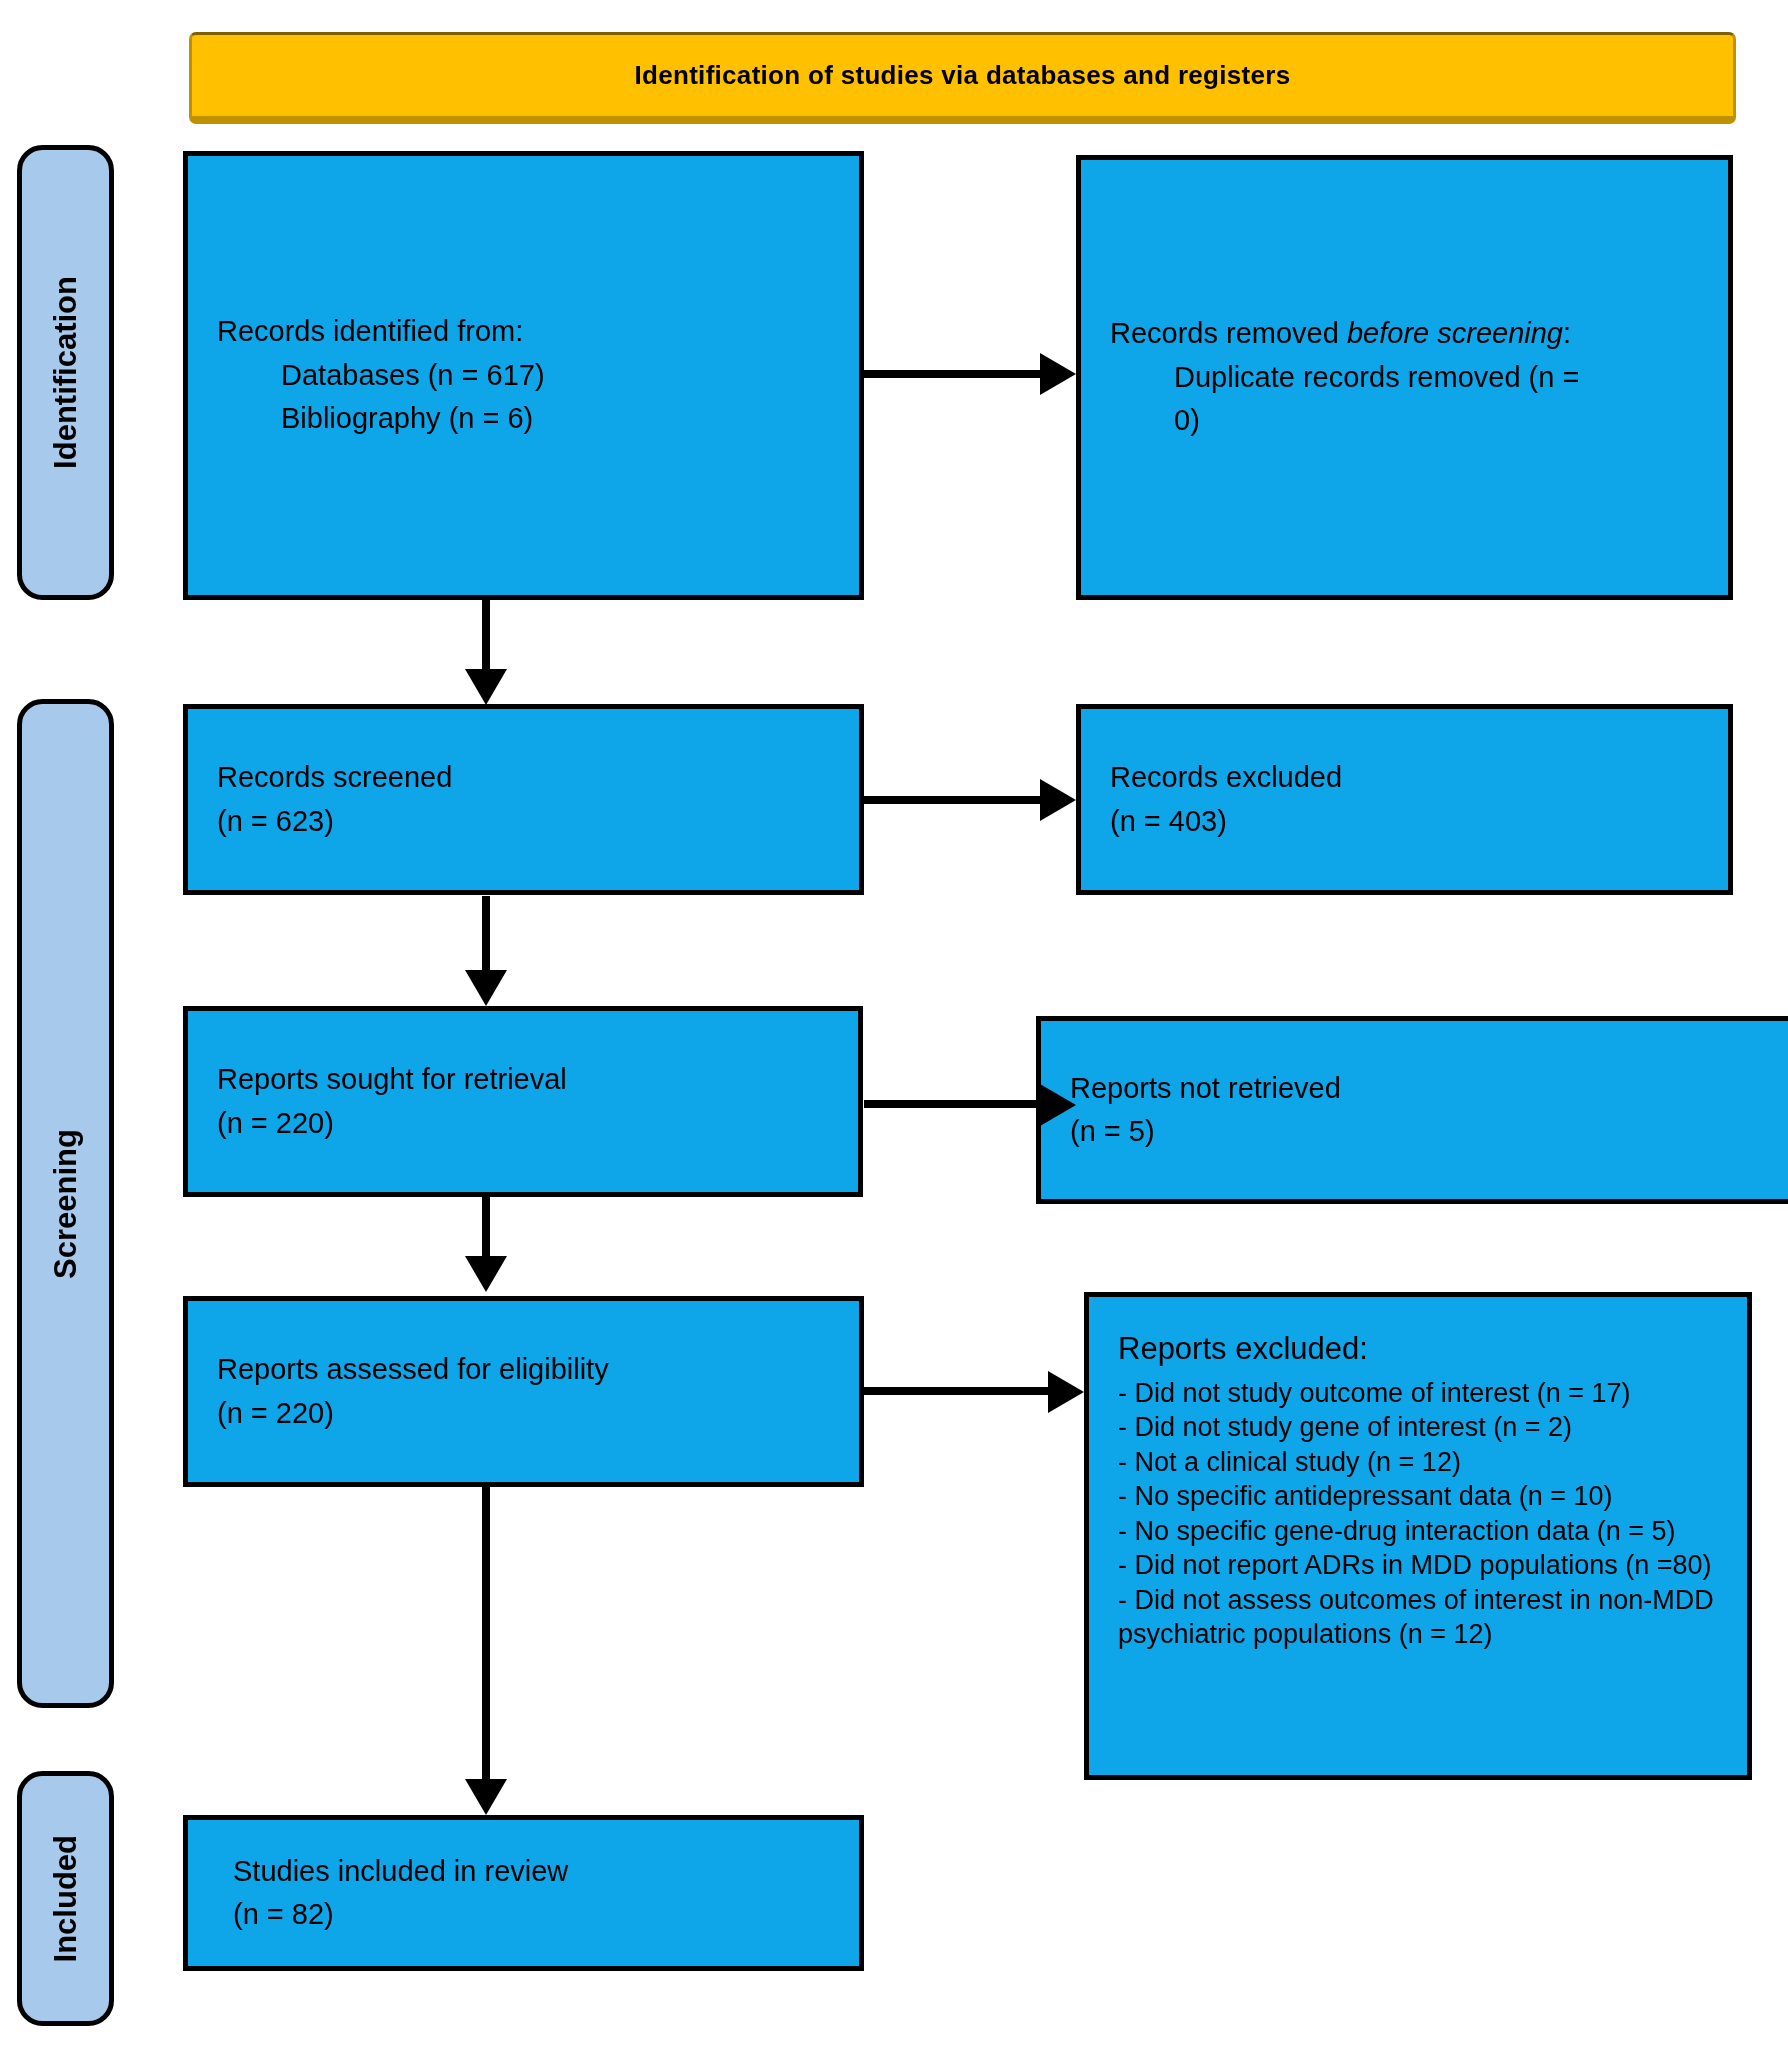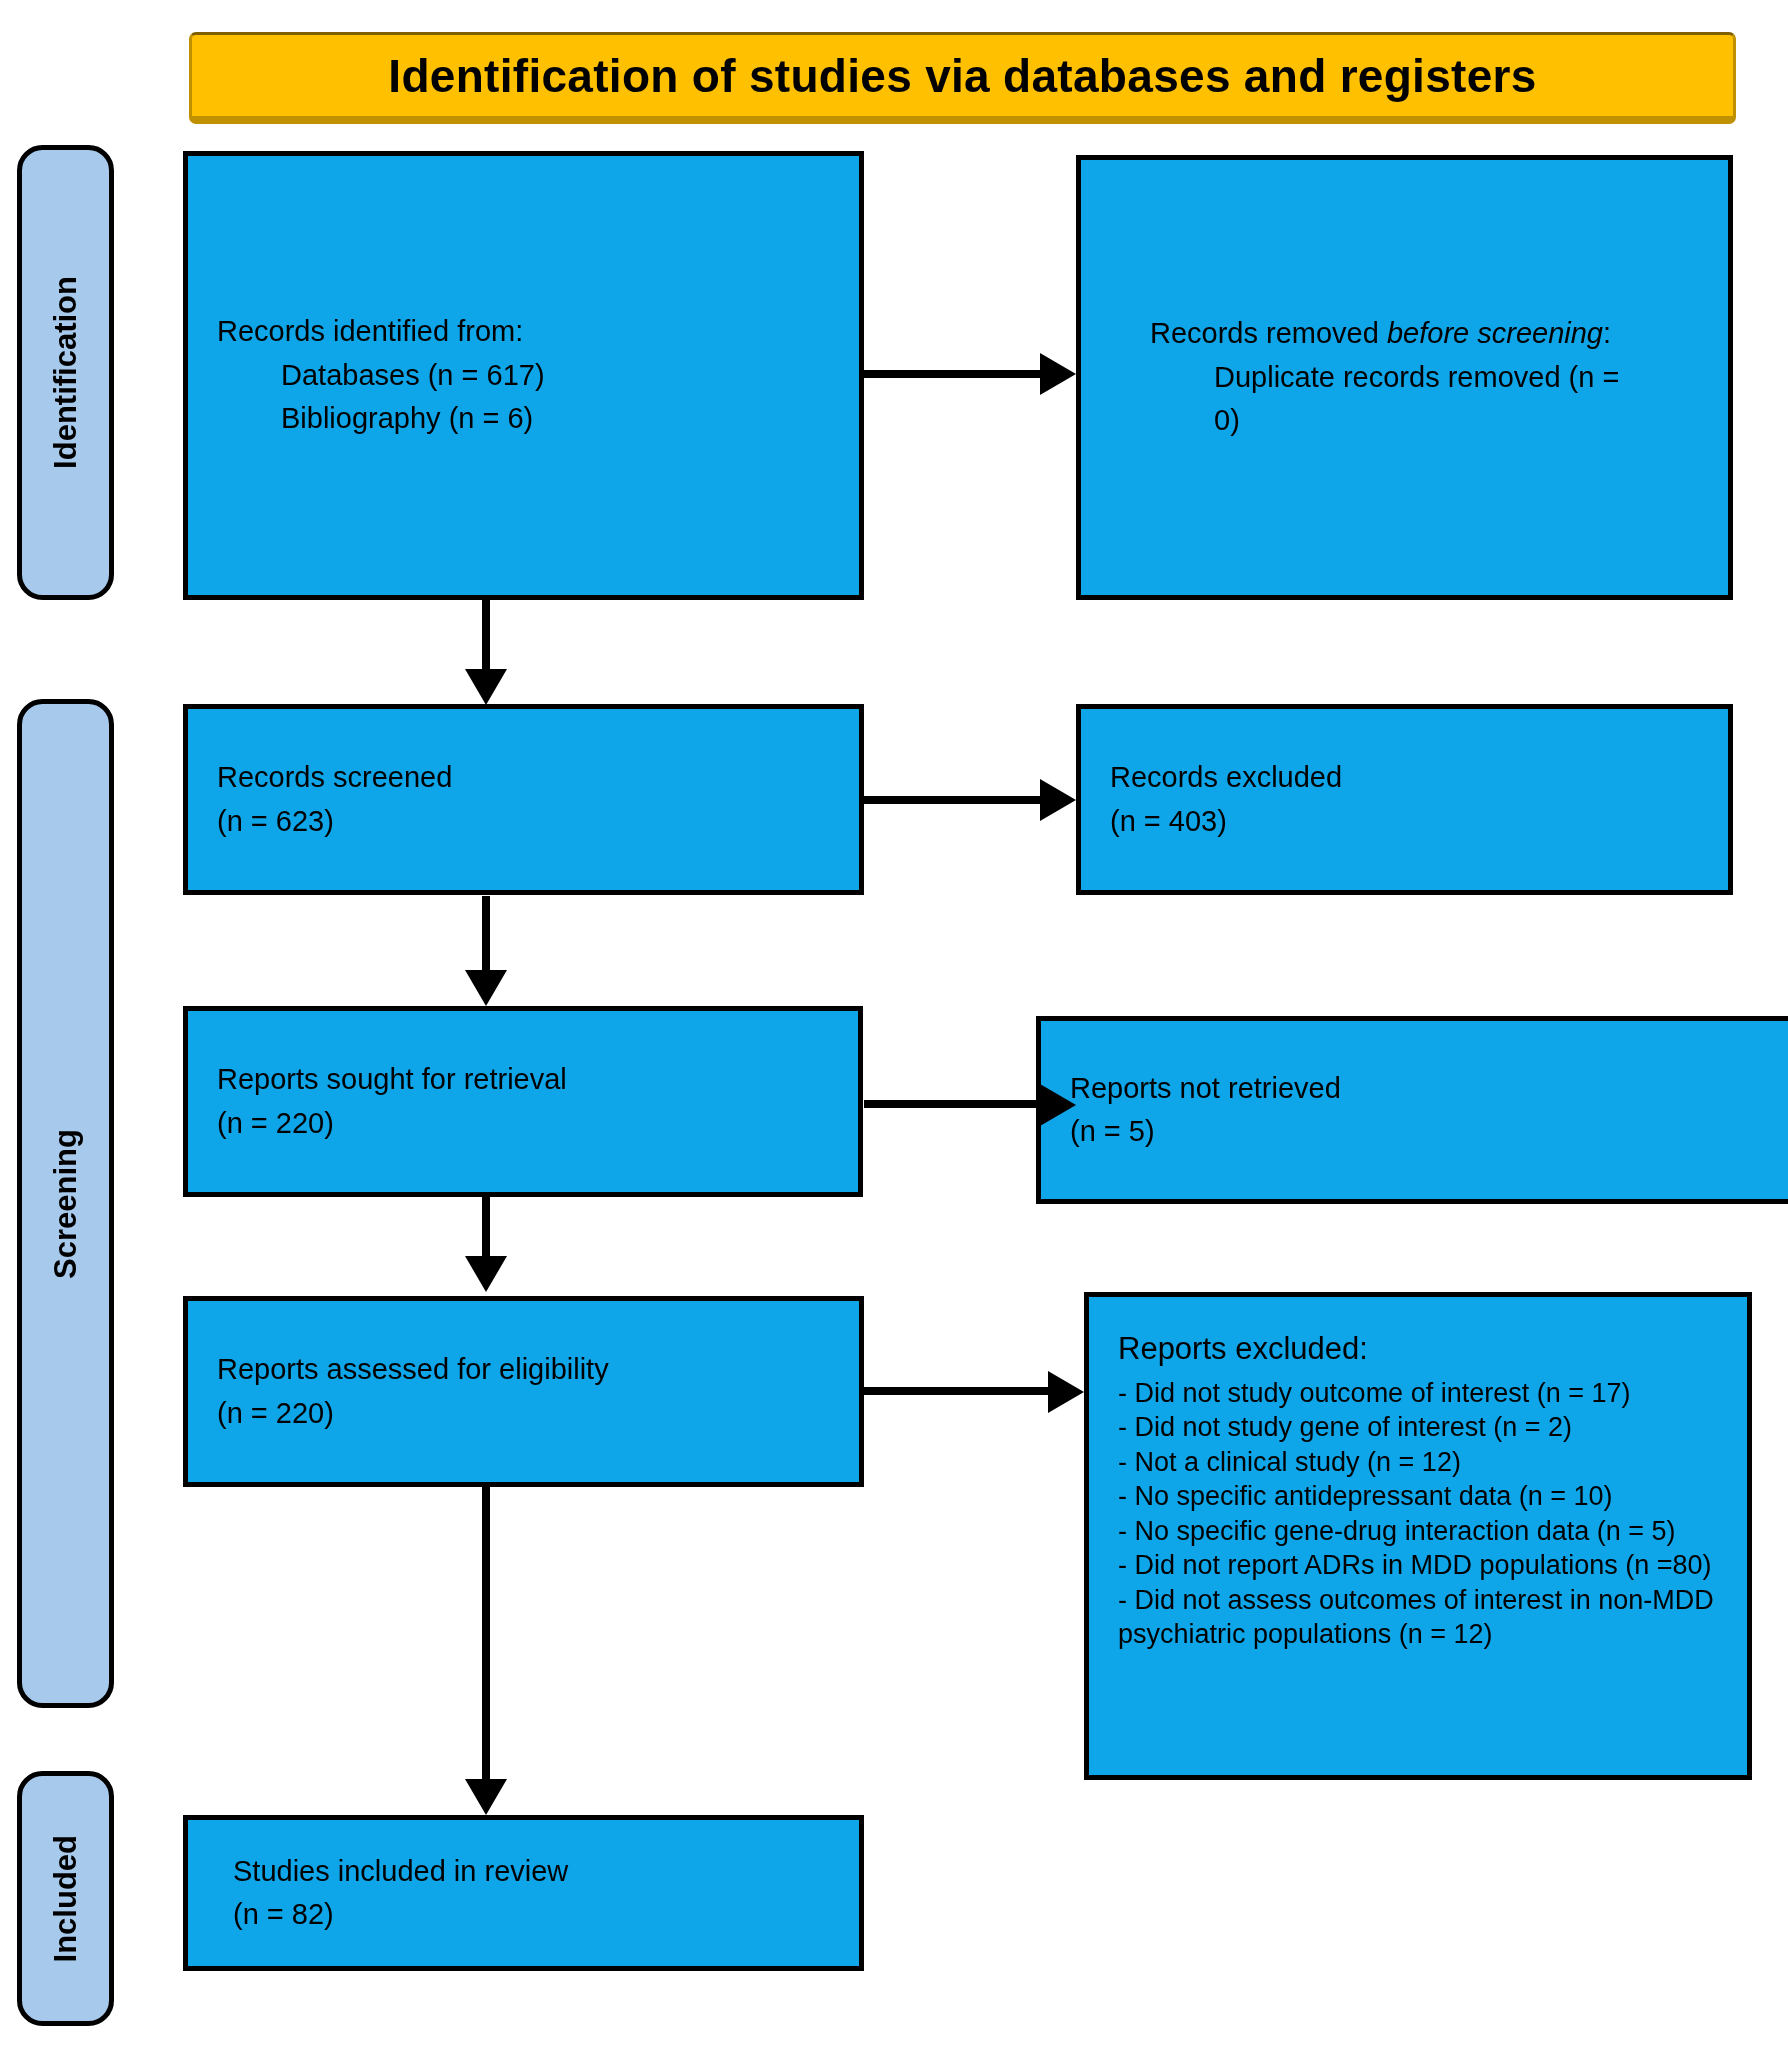--- a/index.html
+++ b/index.html
@@ -15,21 +15,21 @@
   .banner{
     position:absolute;left:189px;top:32px;width:1547px;height:92px;
     background:#FFC000;
     border:3.5px solid #BF9000;
     border-top-color:#7F6000;
     border-bottom-width:8px;
     border-radius:7px;
     display:flex;align-items:center;justify-content:center;
     box-sizing:border-box;
   }
-  .banner-text{font-size:46px;font-weight:700;letter-spacing:0.3px;}
+  .banner-text{font-size:26px;font-weight:700;letter-spacing:0.3px;}
   
   .vbar{
     position:absolute;left:17.4px;width:97px;
     background:#A7C9EB;
     border:5.2px solid #000;
     border-radius:25.5px;
     display:flex;align-items:center;justify-content:center;
     box-sizing:border-box;
   }
   .vtext{
@@ -49,21 +49,21 @@
     box-sizing:border-box;
   }
   .box-inner{
     display:flex;flex-direction:column;justify-content:center;
     height:100%;
     padding:0 29px;
     font-size:29px;line-height:1.5;
     box-sizing:border-box;
   }
   .indent{margin-left:64px;}
-  .narrow{max-width:481px;margin-left:40px;}
+  .narrow{max-width:481px;}
   #box-records-identified{left:183px;top:151px;width:681px;height:449px;}
   #box-records-removed{left:1076px;top:155px;width:657px;height:445px;}
   #box-records-screened{left:183px;top:704px;width:681px;height:191px;}
   #box-records-excluded{left:1076px;top:704px;width:657px;height:191px;}
   #box-reports-sought{left:183px;top:1006px;width:680px;height:191px;}
   #box-reports-not-retrieved{left:1036px;top:1016px;width:792px;height:188px;}
   #box-reports-assessed{left:183px;top:1296px;width:681px;height:191px;}
   #box-reports-excluded{left:1084px;top:1292px;width:668px;height:488px;}
   #box-studies-included{left:183px;top:1815px;width:681px;height:156px;padding-left:16px;}
   .excl{justify-content:flex-start;padding-top:31px;font-size:27px;line-height:1.28;}

